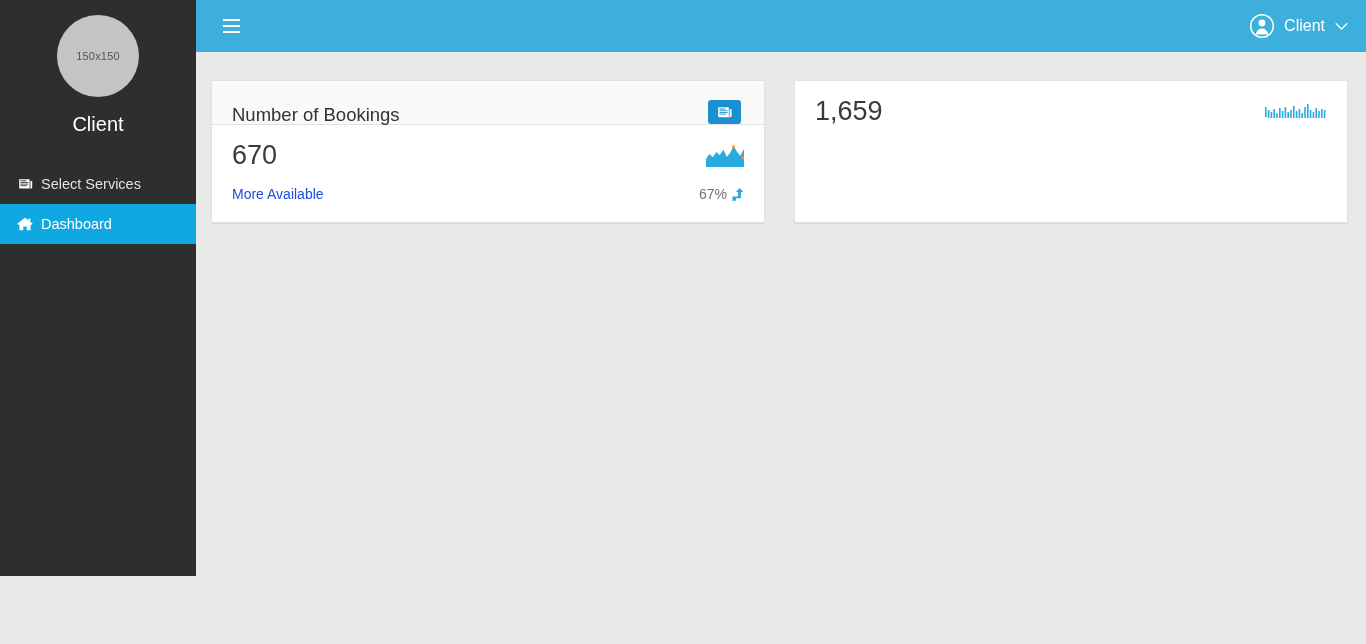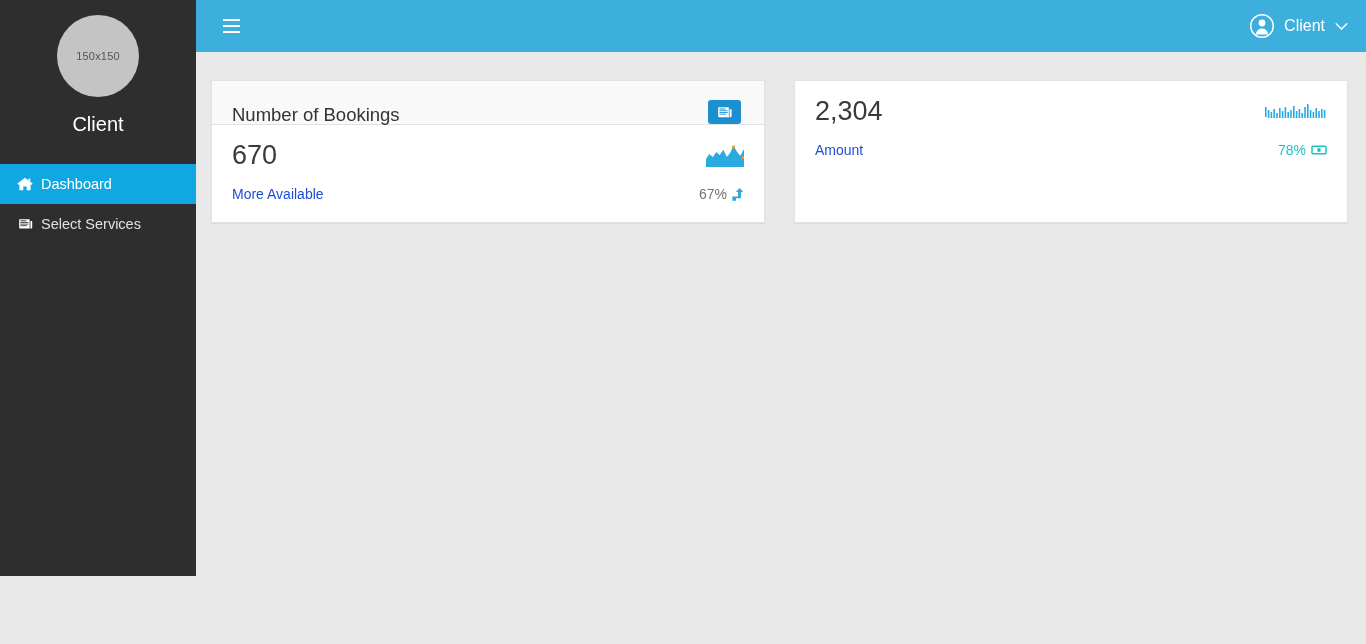--- a/index.html
+++ b/index.html
@@ -259,41 +259,41 @@
 
   <nav class="sidebar">
     <div class="sidebar-profile">
       <div class="avatar">
         <span>150x150</span>
       </div>
       <div class="profile-name">Client</div>
     </div>
 
     <ul class="sidebar-menu">
-      <li class="menu-item active">
-        <span class="menu-icon">
-          <svg width="16" height="14" viewBox="0 0 16 14" fill="#ffffff">
-            <path d="M8 0.7 L0.4 6.6 L1.5 7.9 L2.4 7.2 L2.4 13.3 L6.3 13.3 L6.3 9.4 L9.7 9.4 L9.7 13.3 L13.6 13.3 L13.6 7.2 L14.5 7.9 L15.6 6.6 Z"></path>
-            <rect x="11.5" y="1.6" width="1.8" height="2.6"></rect>
-          </svg>
-        </span>
-        <span>Dashboard</span>
-      </li>
       <li class="menu-item">
         <span class="menu-icon">
           <svg width="16" height="14" viewBox="0 0 16 14" fill="#ffffff">
             <path d="M2.2 2.2 L12.6 2.2 L12.6 10.1 C12.6 11.1 13.1 11.6 14 11.6 L3.3 11.6 C2.6 11.6 2.2 11.1 2.2 10.4 Z"></path>
             <path d="M13.4 4.0 L15.2 4.0 L15.2 10.2 C15.2 11.0 14.8 11.6 14.1 11.6 C13.7 11.6 13.4 11.1 13.4 10.3 Z"></path>
             <rect x="3.4" y="3.4" width="6.0" height="0.9" fill="#2e2e2e"></rect>
             <rect x="3.4" y="5.1" width="8.0" height="0.8" fill="#2e2e2e"></rect>
             <rect x="3.4" y="6.7" width="8.0" height="0.8" fill="#2e2e2e"></rect>
             <rect x="3.4" y="8.3" width="6.5" height="0.8" fill="#2e2e2e"></rect>
           </svg>
         </span>
         <span>Select Services</span>
+      </li>
+      <li class="menu-item active">
+        <span class="menu-icon">
+          <svg width="16" height="14" viewBox="0 0 16 14" fill="#ffffff">
+            <path d="M8 0.7 L0.4 6.6 L1.5 7.9 L2.4 7.2 L2.4 13.3 L6.3 13.3 L6.3 9.4 L9.7 9.4 L9.7 13.3 L13.6 13.3 L13.6 7.2 L14.5 7.9 L15.6 6.6 Z"></path>
+            <rect x="11.5" y="1.6" width="1.8" height="2.6"></rect>
+          </svg>
+        </span>
+        <span>Dashboard</span>
       </li>
     </ul>
   </nav>
 
   <header class="topbar">
     <div class="hamburger">
       <span></span>
       <span></span>
       <span></span>
     </div>
@@ -346,21 +346,21 @@
                 <path d="M7.6 0 L11.3 4.1 L8.9 4.1 L8.9 10.2 L4.0 10.2 L4.0 12.7 L0.4 12.7 L0.4 8.6 L6.0 8.6 L6.0 4.1 L3.9 4.1 Z" fill="#2ba6e0"></path>
               </svg>
             </span>
           </div>
         </div>
       </section>
 
       <section class="card">
         <div class="card-body">
           <div class="body-top">
-            <div class="big-number">2,304</div>
+            <div class="big-number">1,659</div>
             <svg class="sparkline" width="62" height="20" viewBox="0 0 62 20">
               <g fill="#29abe2">
                 <rect x="0" y="6" width="1.6" height="10"></rect>
                 <rect x="2.8" y="9" width="1.6" height="8"></rect>
                 <rect x="5.6" y="11" width="1.6" height="6"></rect>
                 <rect x="8.4" y="8" width="1.6" height="9"></rect>
                 <rect x="11.2" y="12" width="1.6" height="5"></rect>
                 <rect x="14.0" y="7" width="1.6" height="10"></rect>
                 <rect x="16.8" y="10" width="1.6" height="7"></rect>
                 <rect x="19.6" y="6" width="1.6" height="11"></rect>
@@ -374,29 +374,19 @@
                 <rect x="42.0" y="3" width="1.6" height="14"></rect>
                 <rect x="44.8" y="9" width="1.6" height="8"></rect>
                 <rect x="47.6" y="11" width="1.6" height="6"></rect>
                 <rect x="50.4" y="7" width="1.6" height="10"></rect>
                 <rect x="53.2" y="10" width="1.6" height="7"></rect>
                 <rect x="56.0" y="8" width="1.6" height="9"></rect>
                 <rect x="58.8" y="9" width="1.6" height="8"></rect>
               </g>
             </svg>
           </div>
-          <div class="body-bottom">
-            <span class="sub-label">Amount</span>
-            <span class="pct-wrap">
-              <span class="pct-value pct-teal">78%</span>
-              <svg class="pct-icon" width="16" height="12" viewBox="0 0 16 12">
-                <rect x="1" y="2.2" width="14" height="7.6" rx="0.8" fill="none" stroke="#1bc4c4" stroke-width="1.5"></rect>
-                <circle cx="8" cy="6" r="1.9" fill="#1bc4c4"></circle>
-              </svg>
-            </span>
-          </div>
         </div>
       </section>
 
     </div>
   </main>
 
 </div>
 
 </body></html>

